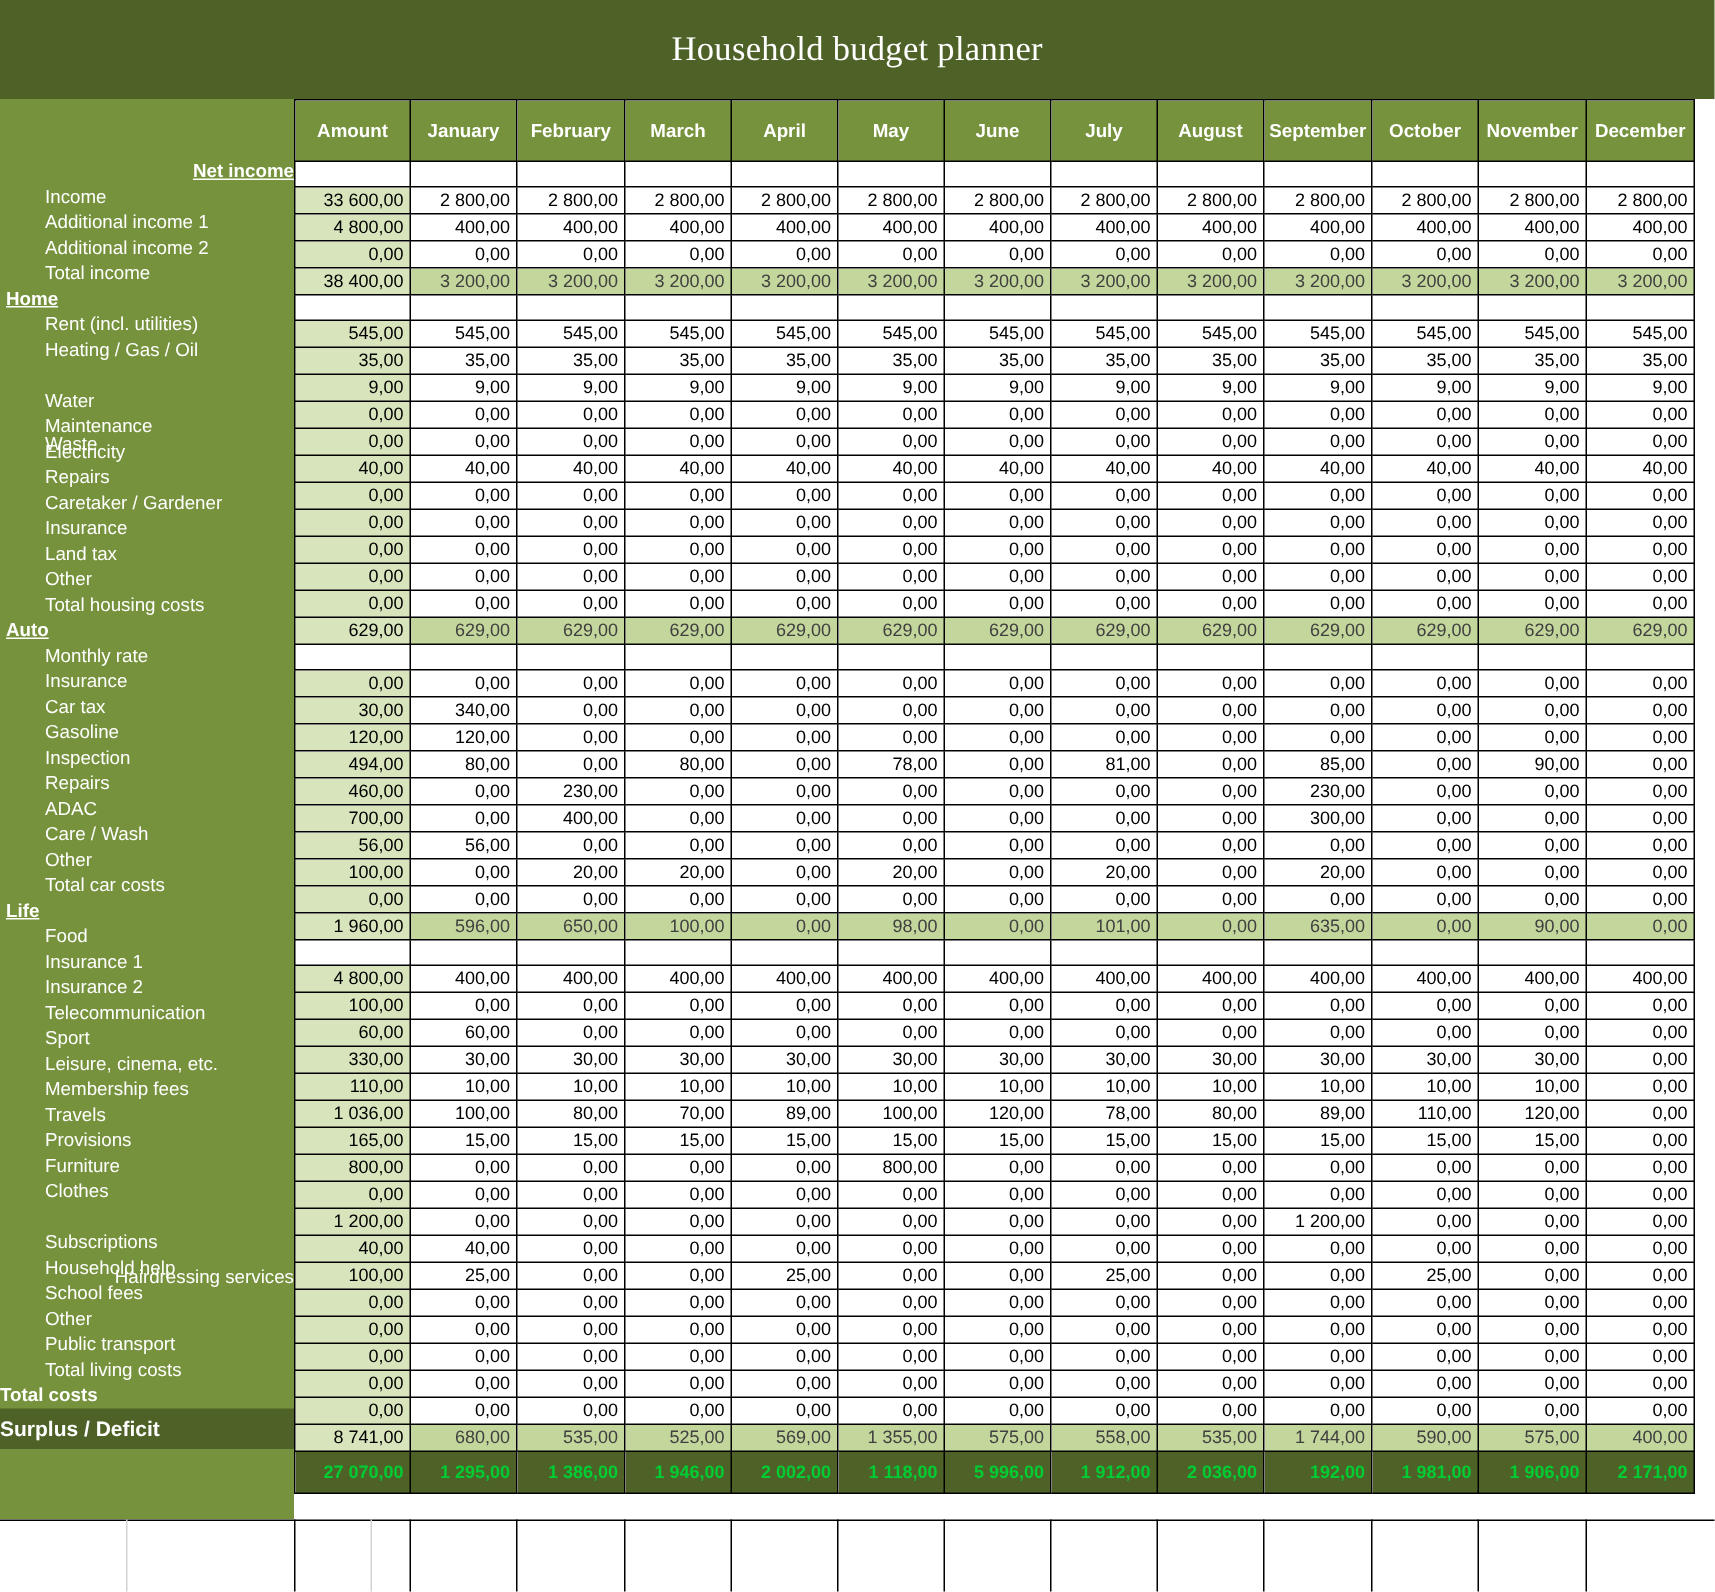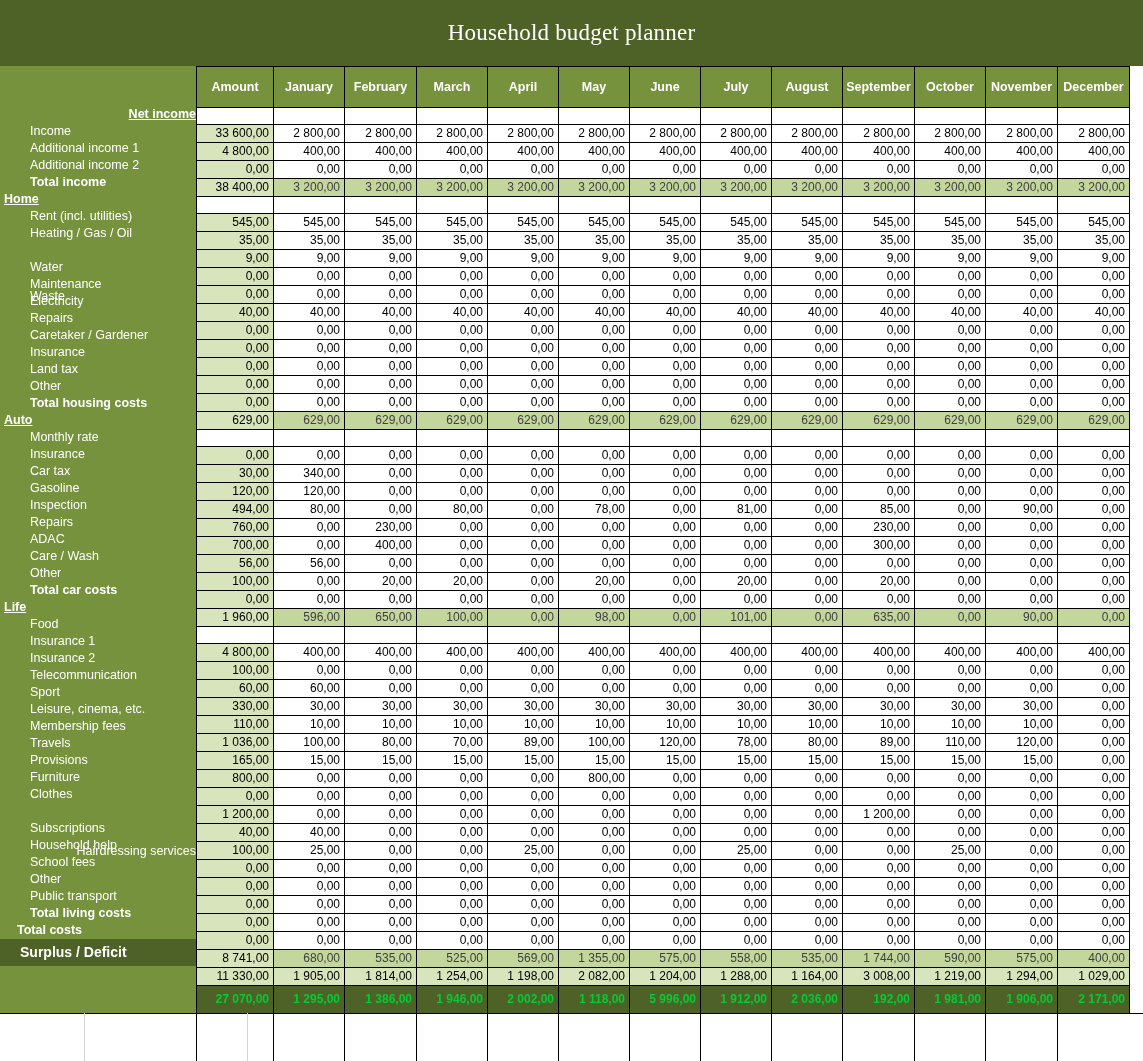--- a/index.html
+++ b/index.html
@@ -69,24 +69,24 @@
   
   .lbl{
     position:absolute;left:0;width:196px;height:17px;line-height:17px;
     color:#ffffff;font-size:12.5px;white-space:nowrap;
     box-sizing:border-box;
   }
   .lbl.section{
     font-weight:bold;text-decoration:underline;padding-left:4px;
   }
   .lbl.item{padding-left:30px;}
-  .lbl.item-bold{padding-left:30px;font-weight:bold;}
-  .lbl.total-wide{padding-left:17px;font-weight:bold;background:#76923c;}
+  .lbl.item-bold{padding-left:30px;font-weight:normal;}
+  .lbl.total-wide{padding-left:0;font-weight:bold;background:#76923c;}
   .lbl.surplus-lbl{
-    padding-left:20px;font-weight:bold;background:#4e6228;
+    padding-left:0;font-weight:bold;background:#4e6228;
     font-size:14px;height:27px;line-height:27px;
   }
   
   .bottom-strip{
     position:absolute;left:0;top:1013px;width:1143px;height:48px;background:#ffffff;
   }
   .bs-line{position:absolute;top:1013px;width:1px;height:48px;background:#d4d4d4;}
   .bs-line-dark{position:absolute;top:1013px;width:1px;height:48px;background:#000000;}
   .bs-top{position:absolute;left:0;top:1013px;width:1143px;height:1px;background:#000000;}
 </style>
@@ -512,21 +512,21 @@
           <td class="white">78,00</td>
           <td class="white">0,00</td>
           <td class="white">81,00</td>
           <td class="white">0,00</td>
           <td class="white">85,00</td>
           <td class="white">0,00</td>
           <td class="white">90,00</td>
           <td class="white">0,00</td>
         </tr>
         <tr>
-          <td class="amt">760,00</td>
+          <td class="amt">460,00</td>
           <td class="white">0,00</td>
           <td class="white">230,00</td>
           <td class="white">0,00</td>
           <td class="white">0,00</td>
           <td class="white">0,00</td>
           <td class="white">0,00</td>
           <td class="white">0,00</td>
           <td class="white">0,00</td>
           <td class="white">230,00</td>
           <td class="white">0,00</td>
@@ -885,35 +885,20 @@
           <td class="tot-strong">525,00</td>
           <td class="tot-strong">569,00</td>
           <td class="tot-strong">1 355,00</td>
           <td class="tot-strong">575,00</td>
           <td class="tot-strong">558,00</td>
           <td class="tot-strong">535,00</td>
           <td class="tot-strong">1 744,00</td>
           <td class="tot-strong">590,00</td>
           <td class="tot-strong">575,00</td>
           <td class="tot-strong">400,00</td>
-        </tr>
-        <tr>
-          <td class="tot">11 330,00</td>
-          <td class="tot">1 905,00</td>
-          <td class="tot">1 814,00</td>
-          <td class="tot">1 254,00</td>
-          <td class="tot">1 198,00</td>
-          <td class="tot">2 082,00</td>
-          <td class="tot">1 204,00</td>
-          <td class="tot">1 288,00</td>
-          <td class="tot">1 164,00</td>
-          <td class="tot">3 008,00</td>
-          <td class="tot">1 219,00</td>
-          <td class="tot">1 294,00</td>
-          <td class="tot">1 029,00</td>
         </tr>
         <tr>
           <td class="surplus" style="height: 27px; line-height: 27px;">27 070,00</td>
           <td class="surplus" style="height: 27px; line-height: 27px;">1 295,00</td>
           <td class="surplus" style="height: 27px; line-height: 27px;">1 386,00</td>
           <td class="surplus" style="height: 27px; line-height: 27px;">1 946,00</td>
           <td class="surplus" style="height: 27px; line-height: 27px;">2 002,00</td>
           <td class="surplus" style="height: 27px; line-height: 27px;">1 118,00</td>
           <td class="surplus" style="height: 27px; line-height: 27px;">5 996,00</td>
           <td class="surplus" style="height: 27px; line-height: 27px;">1 912,00</td>

